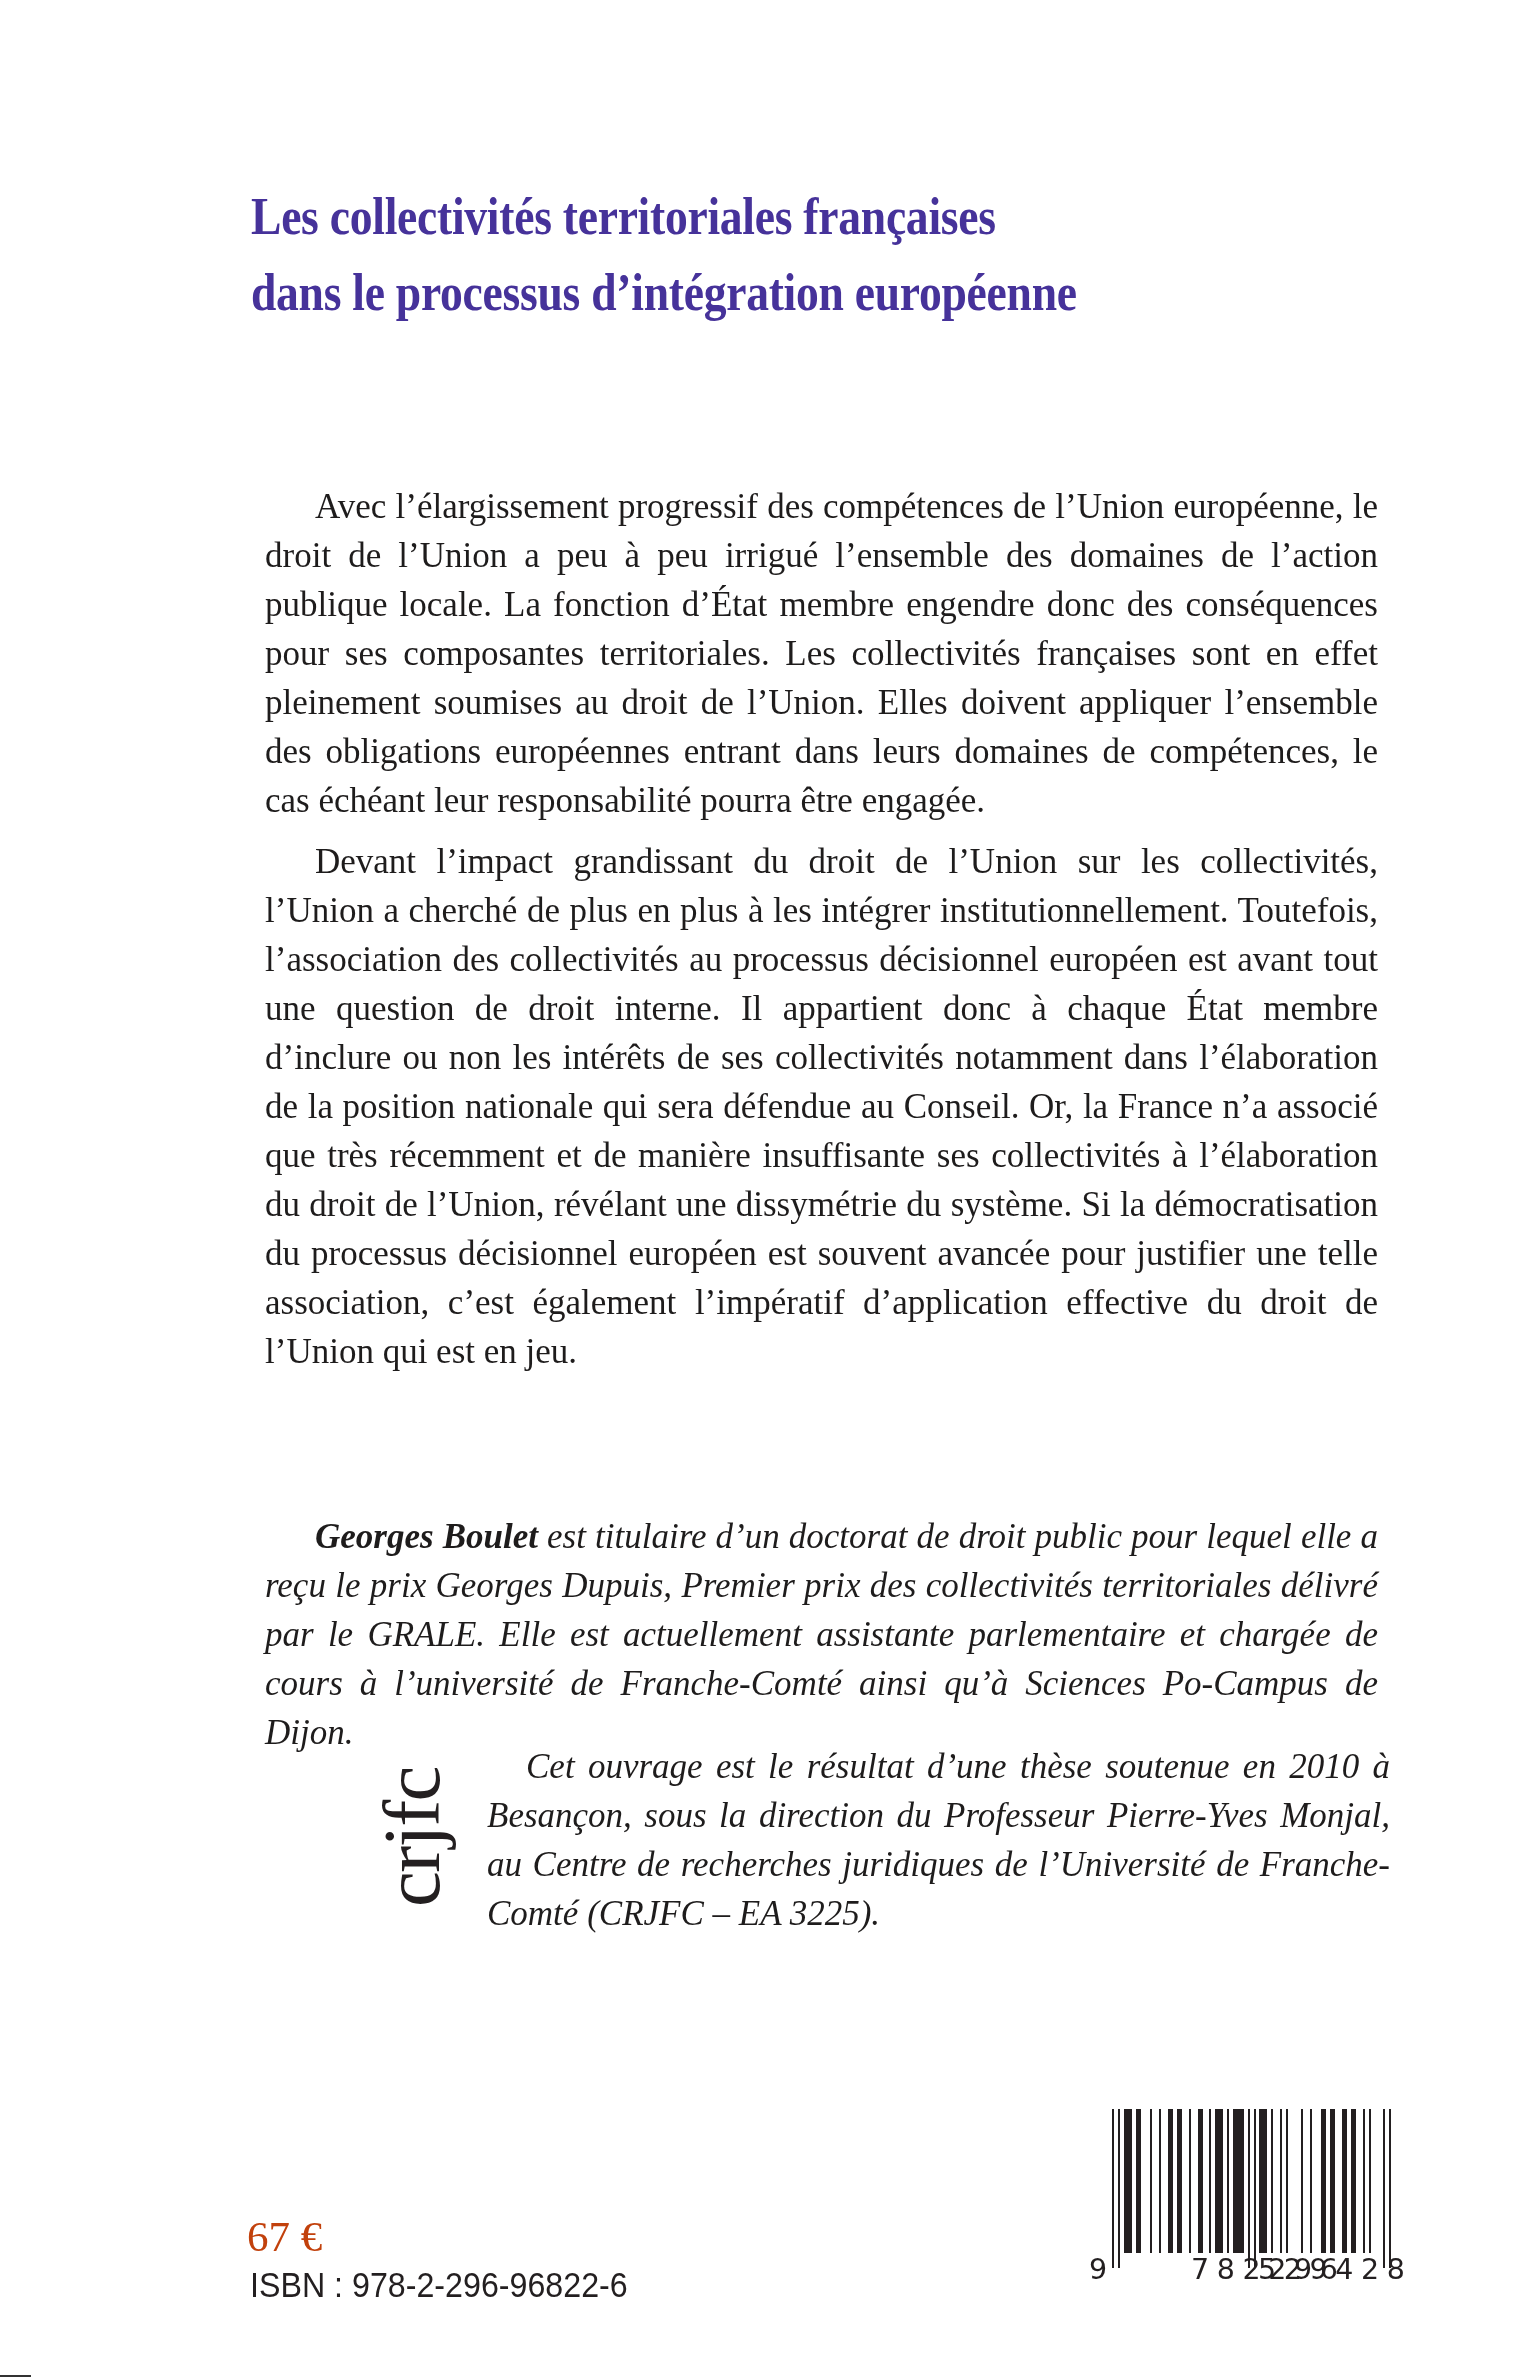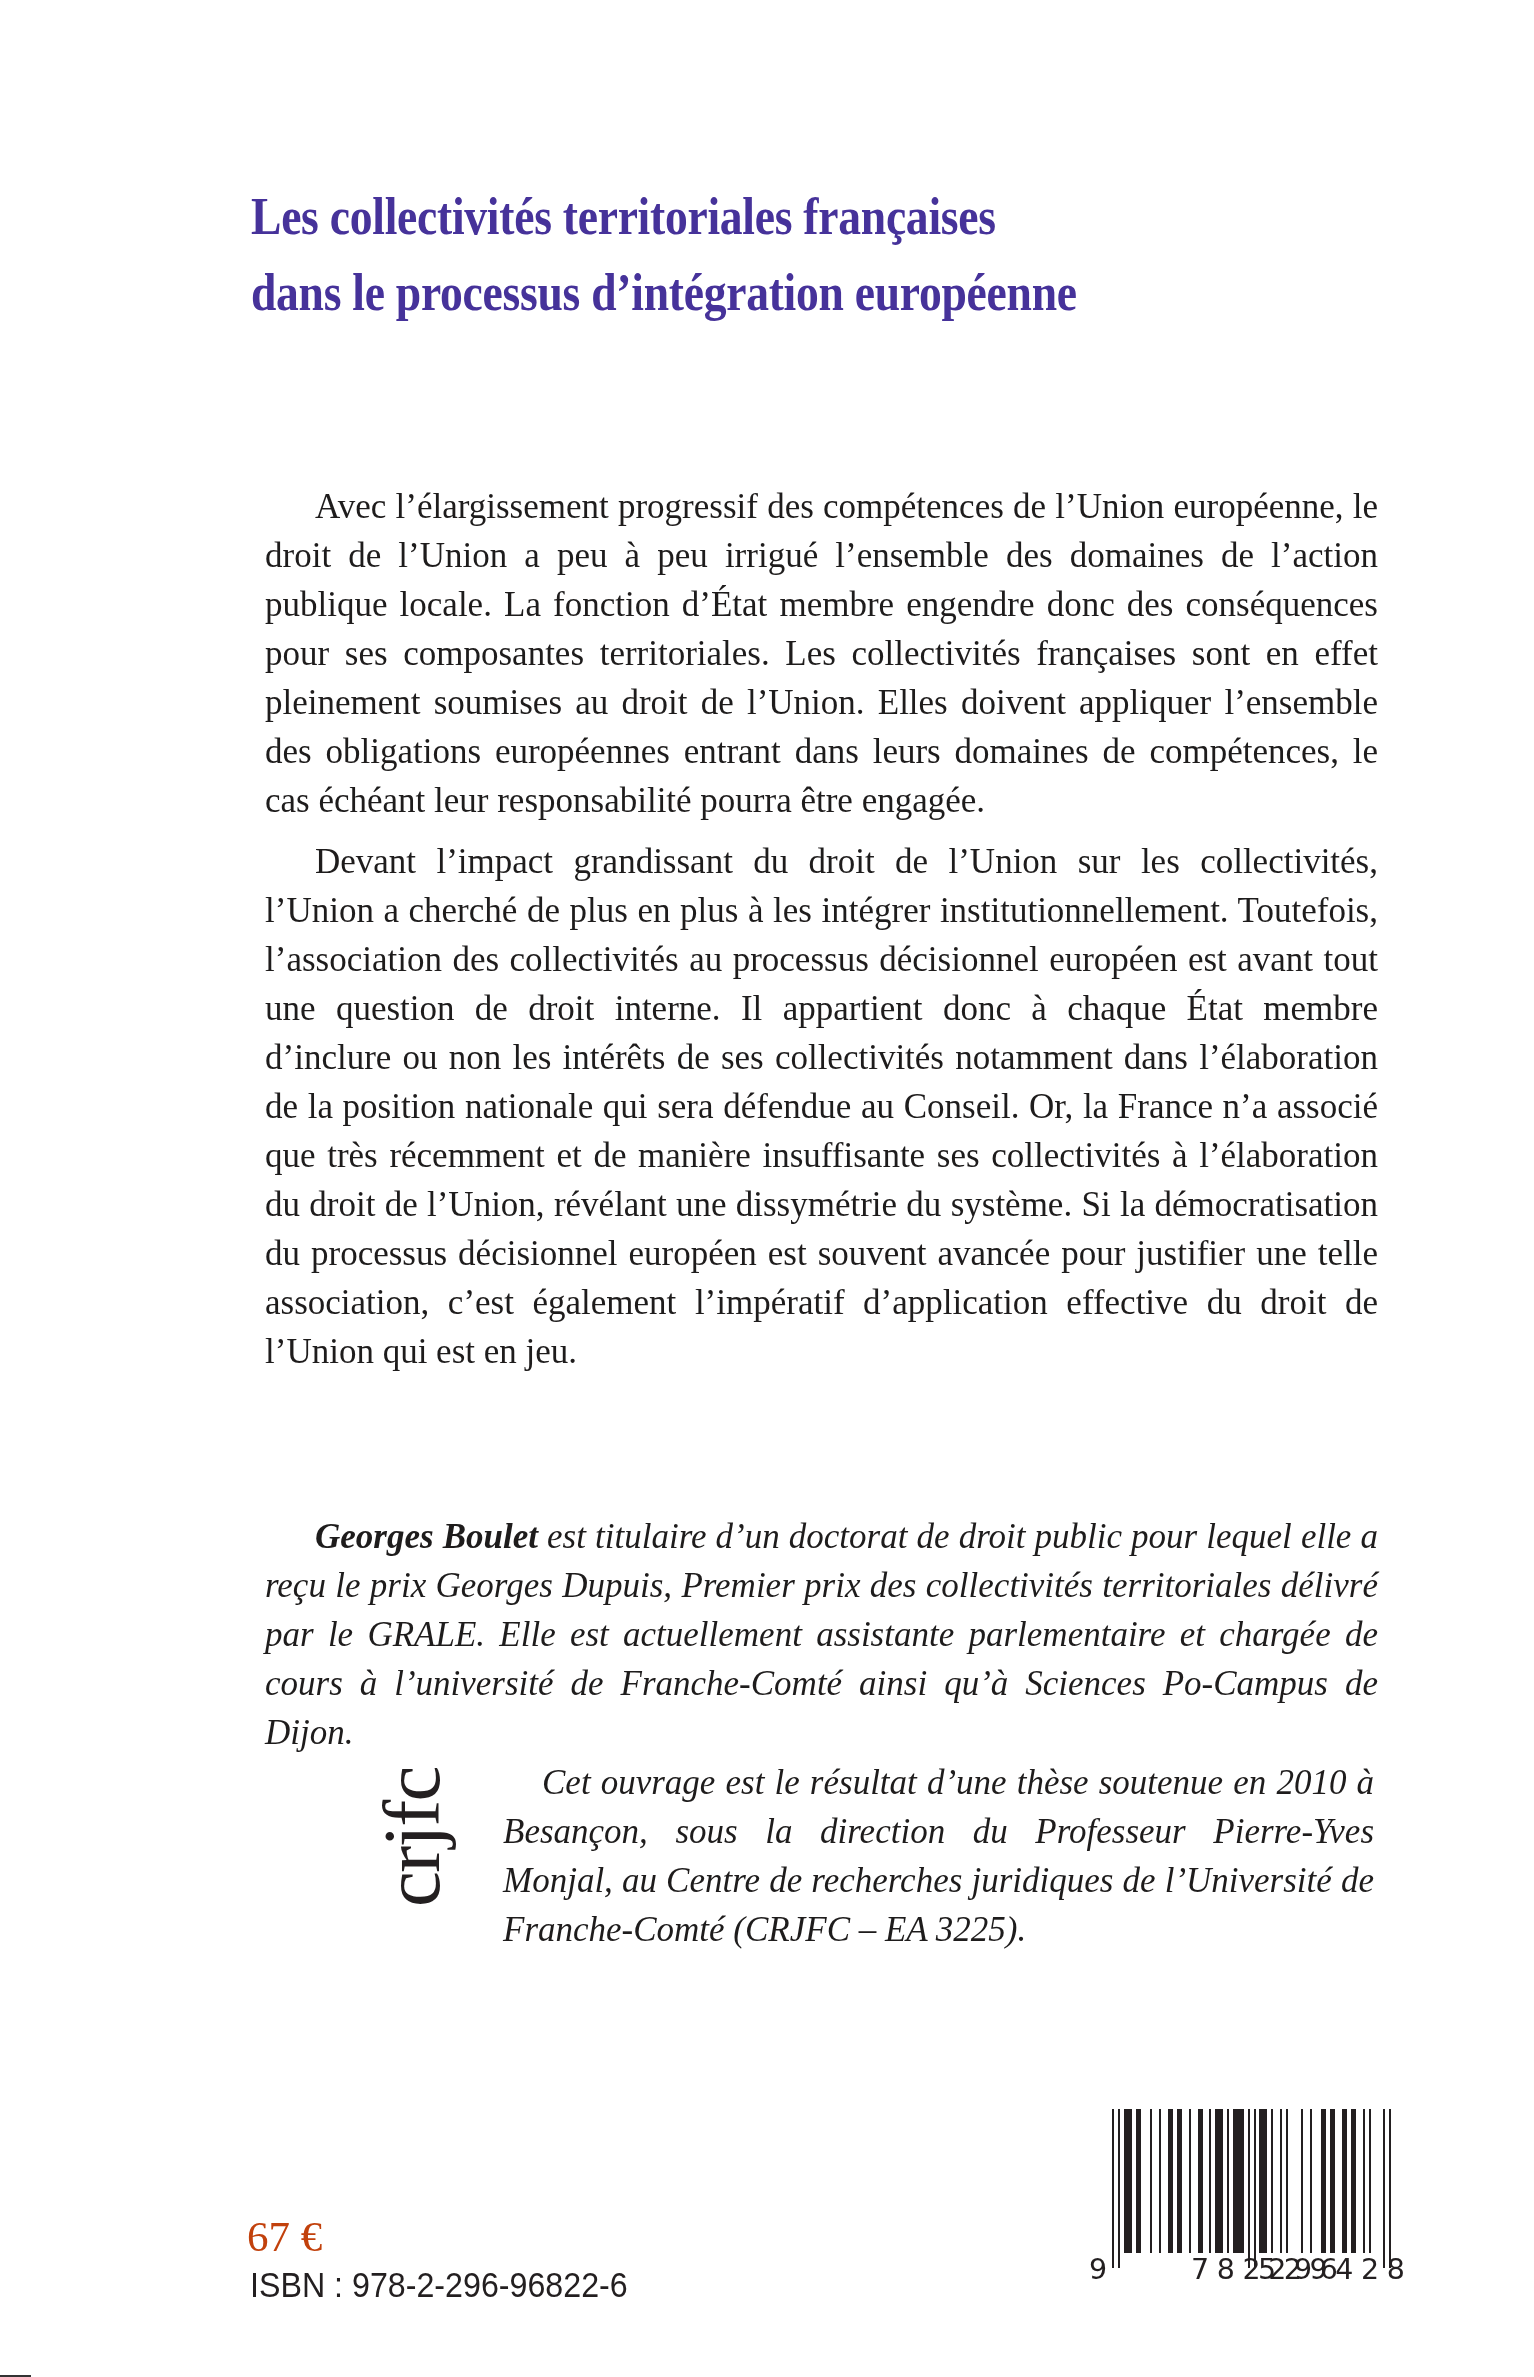--- a/index.html
+++ b/index.html
@@ -26,21 +26,21 @@
   .body-text { top: 470px; }
   .bio-text { top: 1500px; font-style: italic; }
   .bio-text .author { font-weight: bold; }
 
   .thesis {
     position: absolute; left: 487px; top: 1742px; width: 903px;
     font-family: "Liberation Serif", "DejaVu Serif", serif;
     font-style: italic; font-size: 35px; line-height: 49px; color: #1e1c1c;
     text-align: justify;
   }
-  .thesis p { margin: 16px; text-indent: 39px; }
+  .thesis p { margin: 0; text-indent: 39px; }
   .logo-mark {
     position: absolute; left: 372px; top: 1907px;
     font-family: "Liberation Serif", "DejaVu Serif", serif;
     font-size: 81px; line-height: 1; color: #231f20;
     transform: rotate(-90deg); transform-origin: left top;
     white-space: nowrap; letter-spacing: -1.7px;
   }
   .logo-caption {
     position: absolute; right: 1171px; top: 1834px; width: 168px;
     font-family: "DejaVu Sans", "Liberation Sans", sans-serif;

